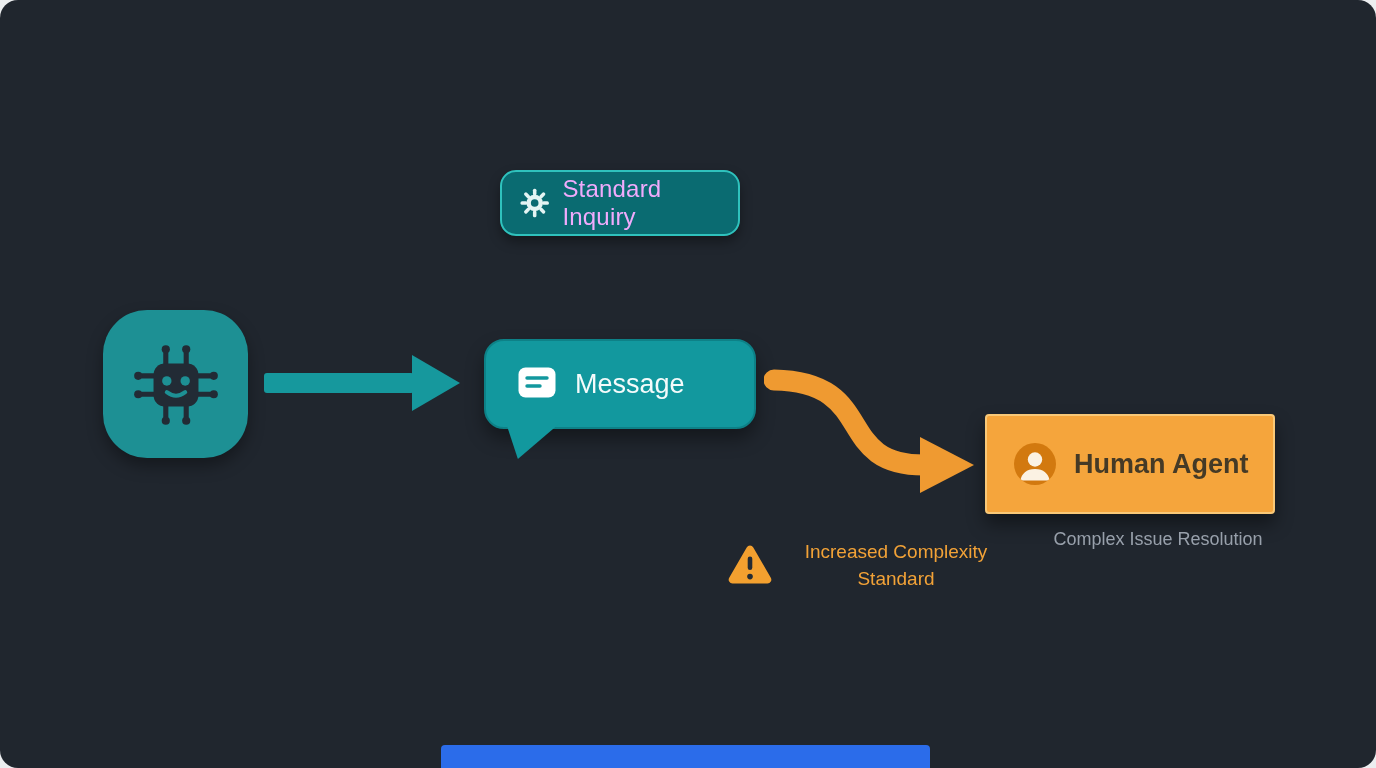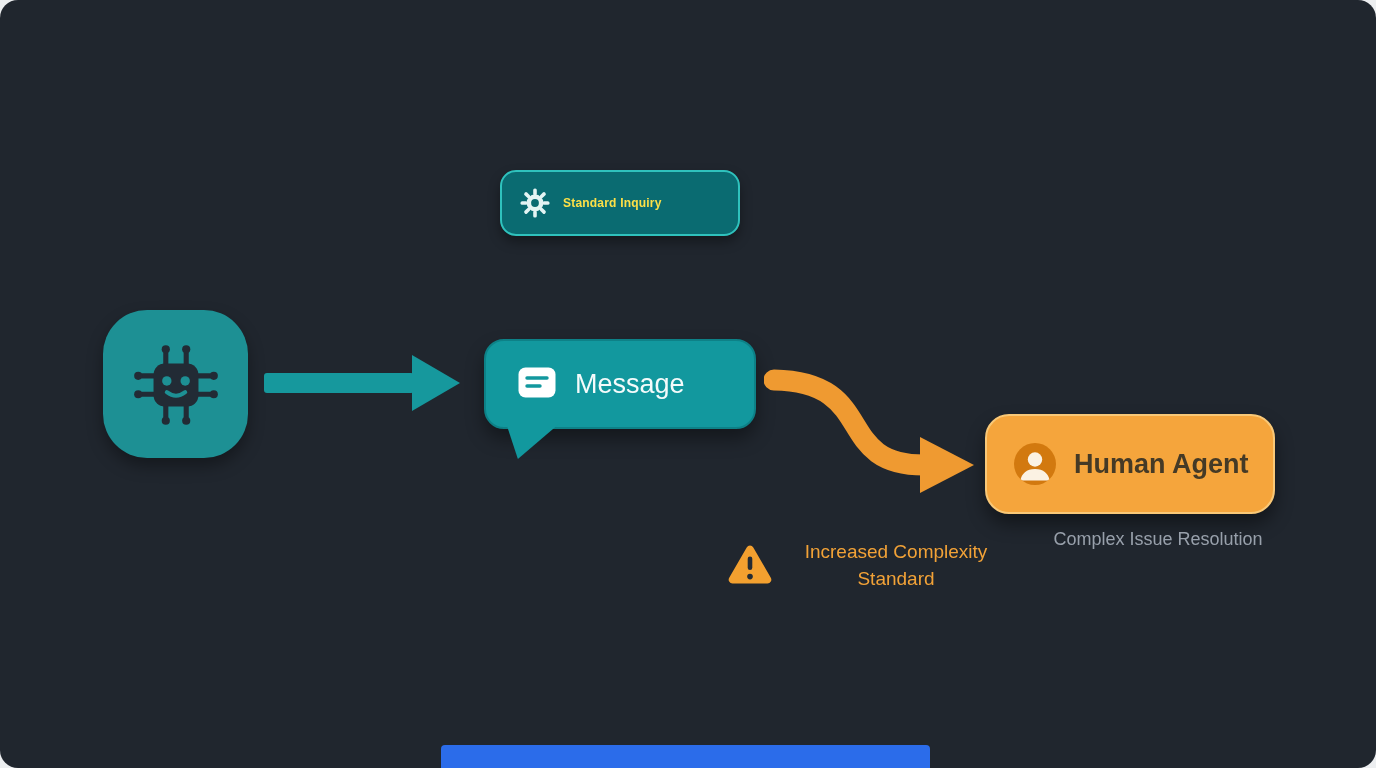--- a/index.html
+++ b/index.html
@@ -23,21 +23,21 @@
     left: 500px; top: 170px;
     width: 240px; height: 66px;
     background: #0a6b71;
     border: 2px solid #2fc2bd;
     border-radius: 16px;
     box-shadow: 0 6px 12px rgba(0,0,0,.35);
     display: flex; align-items: center; gap: 13px;
     padding-left: 18px; box-sizing: border-box;
   }
   .inquiry-label {
-    color: #fde047; font-size: 12px; font-weight: 700; letter-spacing: .2px;
+    color: #f0abfc; font-size: 24px; font-weight: 400; letter-spacing: .2px;
   }
 
   
   .ai-box {
     left: 103px; top: 310px;
     width: 145px; height: 148px;
     background: #1d9094;
     border-radius: 44px;
     display: flex; align-items: center; justify-content: center;
     box-shadow: 0 8px 16px rgba(0,0,0,.35);
@@ -71,21 +71,21 @@
     clip-path: polygon(0 0, 100% 0, 22% 100%);
   }
   .bubble-label { color: #f4fbfb; font-size: 27px; font-weight: 500; }
 
   
   .agent {
     left: 985px; top: 414px;
     width: 290px; height: 100px;
     background: #f5a53c;
     border: 2px solid #f9c877;
-    border-radius: 24px;
+    border-radius: 4px;
     box-shadow: 0 10px 18px rgba(0,0,0,.42);
     display: flex; align-items: center; gap: 17px;
     padding-left: 26px; box-sizing: border-box;
   }
   .agent-label { color: #453a26; font-size: 27px; font-weight: 600; }
   .agent-subtitle {
     left: 988px; top: 529px; width: 340px;
     text-align: center;
     color: #98a0ab; font-size: 18px;
   }

